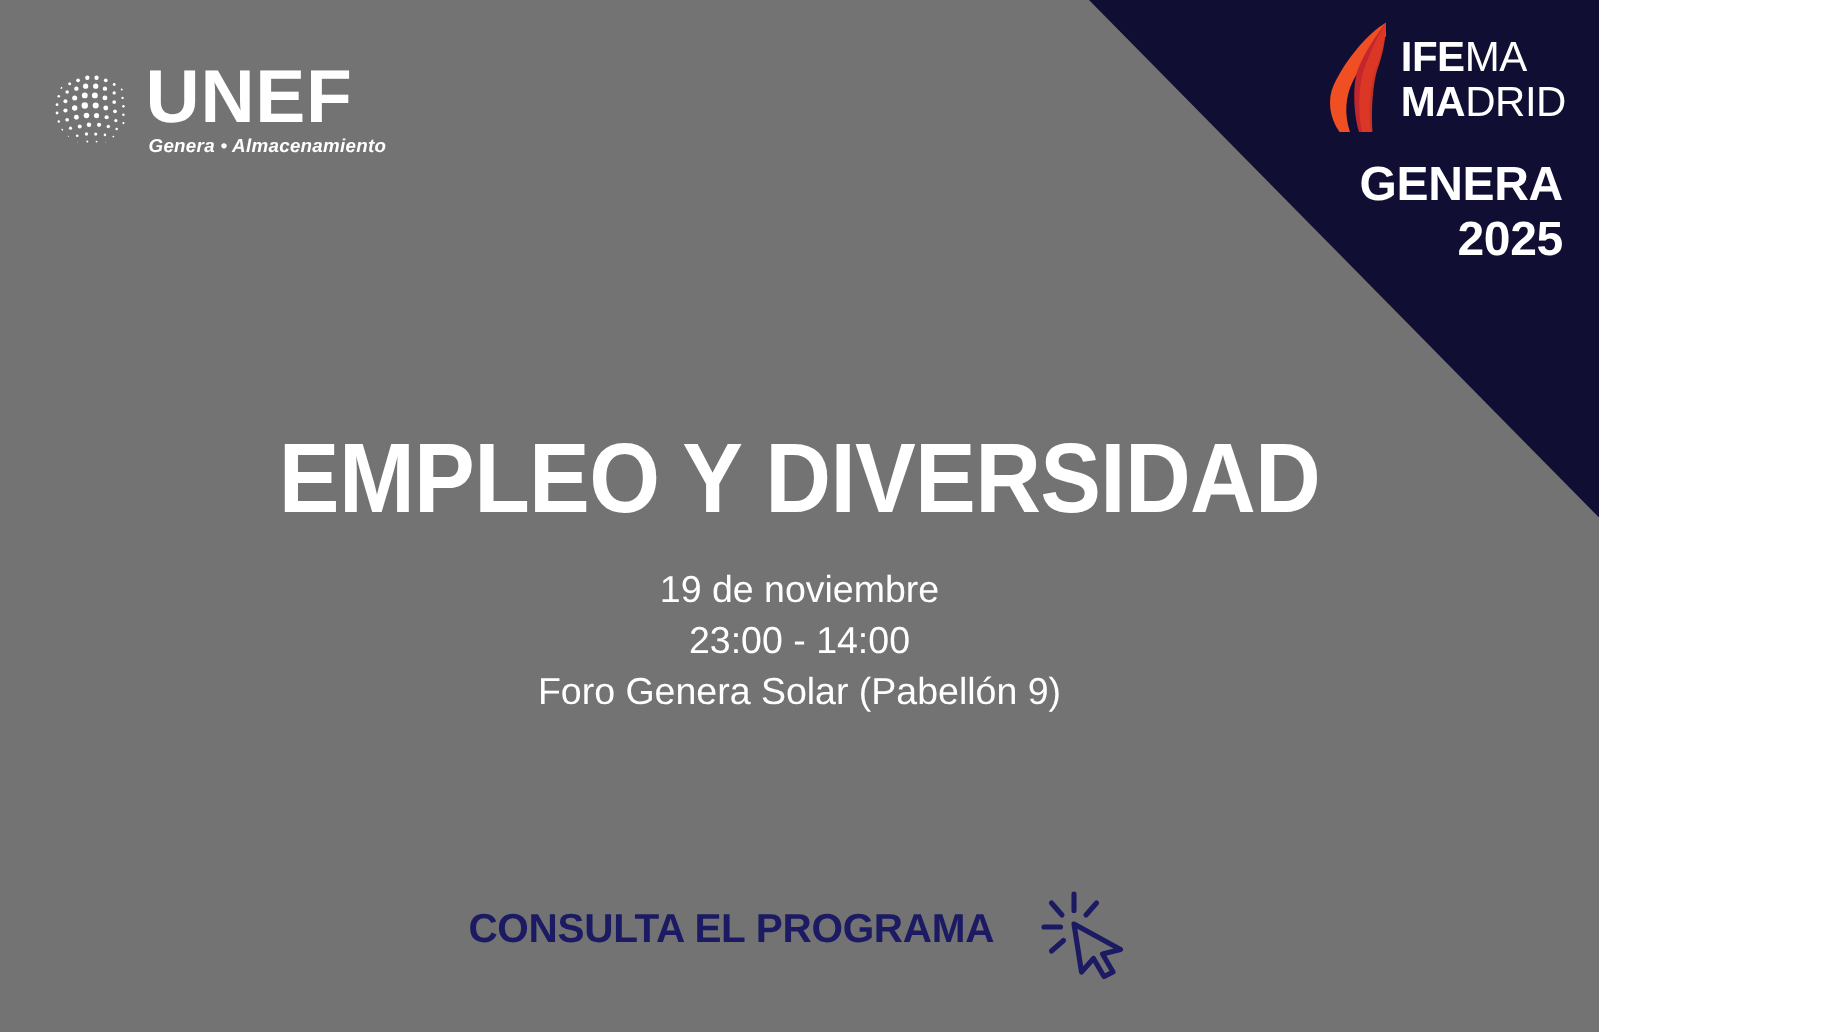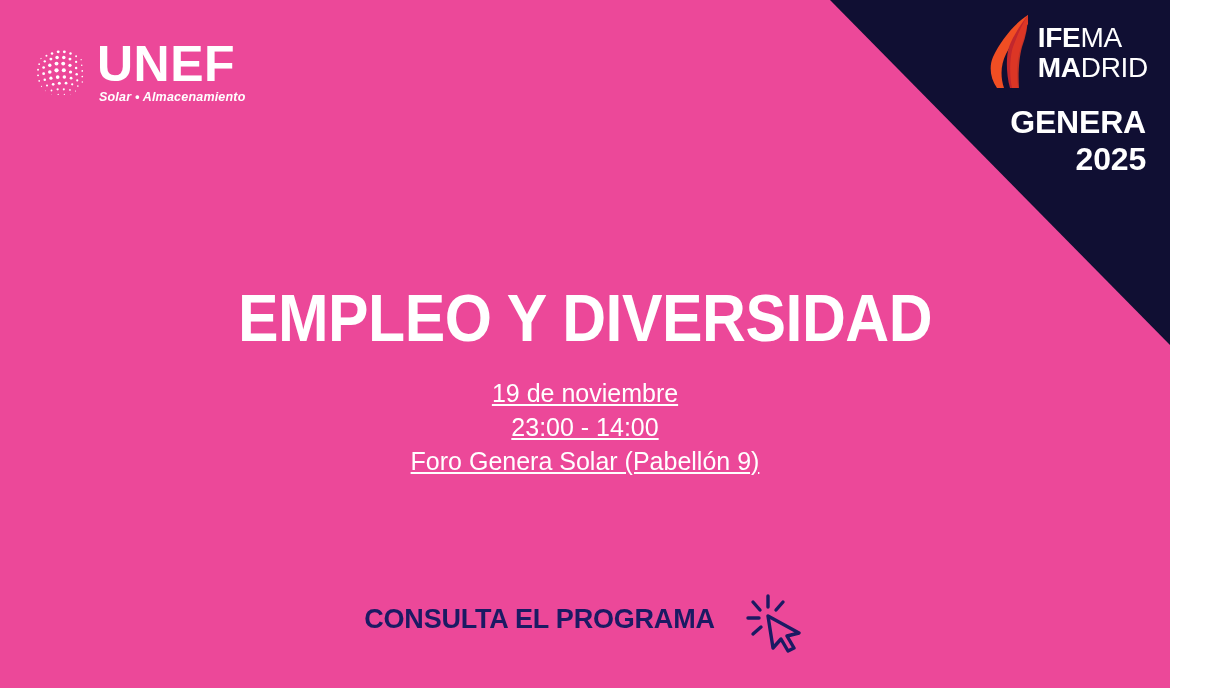--- a/index.html
+++ b/index.html
@@ -3,24 +3,24 @@
 <meta charset="utf-8">
 <title>Genera 2025 — Empleo y Diversidad</title>
 <style>
   html, body {
     margin: 0;
     padding: 0;
     background: #ffffff;
   }
   #poster {
     position: relative;
-    width: 1170px;
+    width: 1066px;
     height: 688px;
     overflow: hidden;
-    background: #ec4899;
+    background: #737373;
     font-family: "Liberation Sans", sans-serif;
     -webkit-font-smoothing: antialiased;
   }
 
   
   .navy-corner {
     position: absolute;
     top: 0;
     right: 0;
     width: 340px;
@@ -135,21 +135,20 @@
     right: 0;
     top: 376px;
     text-align: center;
   }
   .details-line {
     display: block;
     font-size: 25px;
     line-height: 34px;
     color: #ffffff;
     font-weight: normal;
-    text-decoration: underline;
   }
 
   
   .cta {
     position: absolute;
     left: 0;
     right: 0;
     top: 585px;
     display: flex;
     align-items: center;
@@ -244,21 +243,21 @@
             <circle cx="33" cy="91" r="0.9"></circle>
               <circle cx="45" cy="90" r="1.2"></circle>
               <circle cx="56" cy="90" r="1.1"></circle>
               <circle cx="67" cy="91" r="0.9"></circle>
           </g>
         </g>
       </svg>
     </span>
     <span class="unef-words">
       <span class="unef-name">UNEF</span>
-      <span class="unef-tagline">Solar • Almacenamiento</span>
+      <span class="unef-tagline">Genera • Almacenamiento</span>
     </span>
   </div>
 
   <div class="ifema-block">
     <div class="ifema-lockup">
       <span class="ifema-flame">
         <svg viewBox="0 0 46 78" width="46" height="78" aria-hidden="true">
           <path d="M40 1 C27 9, 13 26, 5 43 C1 52, 2 64, 9 74 L16 74 C12 62, 13 50, 18 40 C23 30, 32 18, 40 10 Z" fill="#F04E23"></path>
           <path d="M40 1 C33 10, 25 22, 21 33 C18 42, 18 60, 22 74 L30 74 C28 60, 29 44, 33 33 C36 24, 40 12, 40 1 Z" fill="#C1272D"></path>
           <path d="M40 1 C40 12, 38 22, 34 33 C31 44, 30 60, 31 74 L24 74 C21 60, 22 42, 25 33 C29 22, 34 10, 40 1 Z" fill="#E03A24" opacity="0.85"></path>

